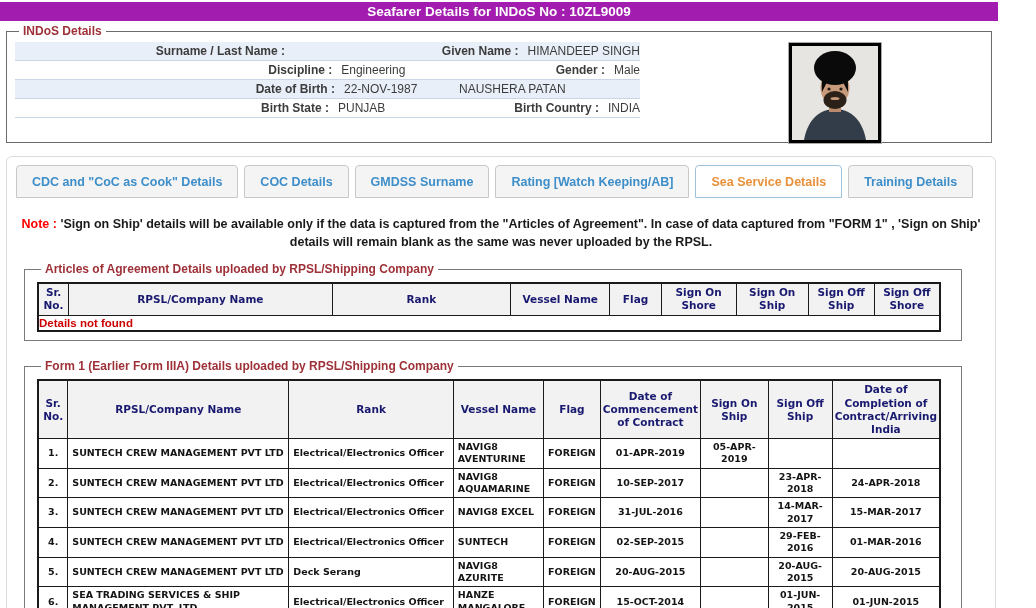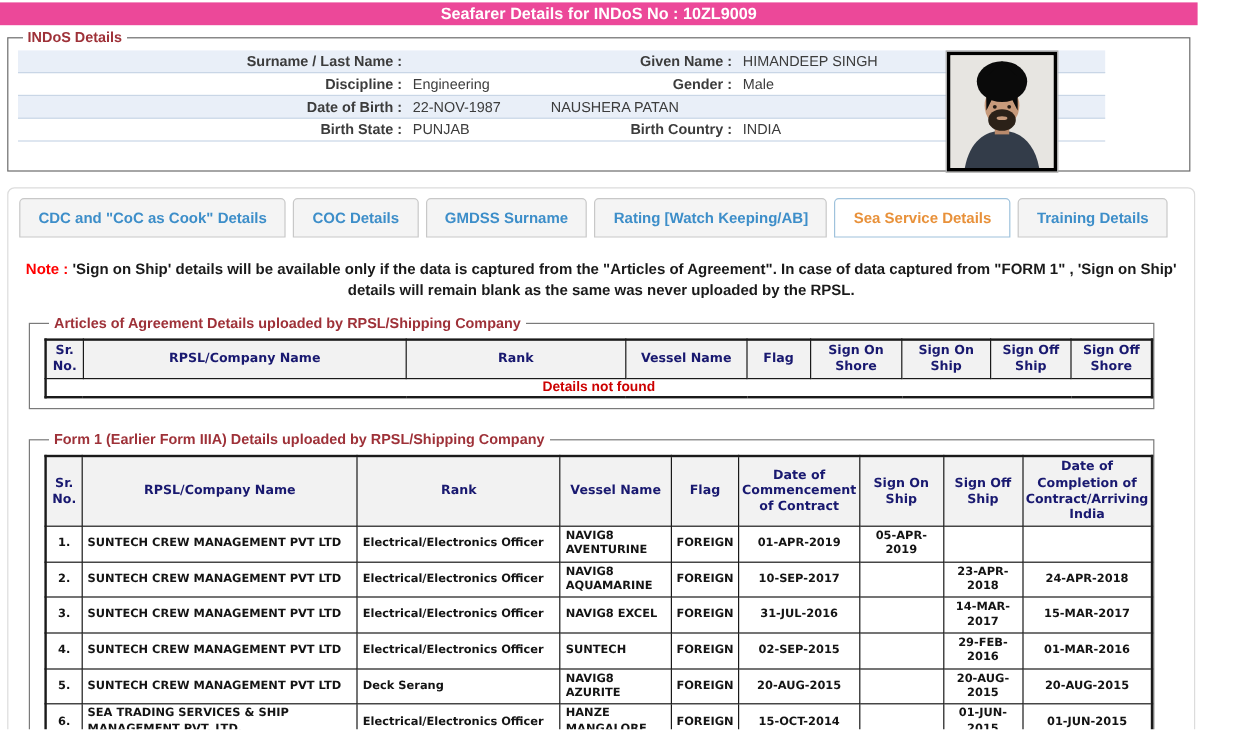--- a/index.html
+++ b/index.html
@@ -1,32 +1,32 @@
 <!DOCTYPE html>
 <html><head>
 <meta charset="utf-8">
 <style>
   * { box-sizing: border-box; margin: 0; padding: 0; }
   body { background:#fff; font-family:"Liberation Sans", sans-serif; }
   .page { position:relative; width:1036px; height:608px; background:#fff; overflow:hidden; }
 
   
   .title-bar {
-    margin-top:2px; width:998px; height:19px; background:#ec4899;
+    margin-top:2px; width:998px; height:19px; background:#a21caf;
     color:#fff; font-size:13.5px; font-weight:bold; text-align:center; line-height:19px;
   }
 
   
   fieldset { border:1px solid #6b6b6b; }
   fieldset legend {
     font-size:12px; font-weight:bold; color:#9E3138; padding:0 4px; margin-left:4px;
   }
 
   .indos-fs { position:relative; margin:3px 0 0 6px; width:986px; height:119px; padding:4px 8px 0 8px; }
-  .irow { display:flex; width:906px; height:19px; line-height:18px; border-bottom:1px solid #c9d6e6; font-size:12px; color:#3c3c3c; }
+  .irow { display:flex; width:625px; height:19px; line-height:18px; border-bottom:1px solid #c9d6e6; font-size:12px; color:#3c3c3c; }
   .irow.stripe { background:#E9EFF8; }
   .irow .ll { width:325px; text-align:right; font-weight:bold; padding-right:5px; }
   .irow .lv { width:115px; padding-left:4px; white-space:nowrap; }
   .irow .rl { width:160px; text-align:right; font-weight:bold; padding-right:5px; }
   .irow .rv { flex:1; padding-left:4px; white-space:nowrap; }
 
   .photo-frame {
     position:absolute; left:782px; top:5px; width:92px; height:100px;
     border:3px solid #000; background:#e7e5e1; outline:1px solid #aaa;
   }
@@ -41,37 +41,37 @@
   .tab {
     background:#F4F4F4; border:1px solid #C8C8C8; border-radius:4px 4px 0 0;
     color:#3D8EC9; font-size:12.5px; font-weight:bold; padding:9px 15px 8px 15px;
     cursor:pointer; white-space:nowrap;
   }
   .tab.active { background:#fff; border:1px solid #9FC2DC; color:#E8913A; }
 
   .note { margin:17px 2px 0 2px; font-size:12.5px; font-weight:bold; color:#1a1a1a; line-height:1.45;text-align:center; }
   .note .note-prefix { color:#f00; }
 
-  .inner-fs { margin:11px 2px 0 8px; width:938px; padding:6px 0 8px 12px; border:1px solid #7a7a7a; }
+  .inner-fs { margin:11px 2px 0 8px; width:938px; padding:6px 20px 8px 12px; border:1px solid #7a7a7a; }
   .inner-fs.form1 { margin-top:18px; }
 
   table.dg { width:100%; border-collapse:collapse; border:2px solid #1a1a1a; }
   table.dg th {
     border:1px solid #1a1a1a; background:#F2F2F2; color:#191970;
     font-family:"DejaVu Sans", sans-serif; font-size:10.5px; font-weight:bold;
     text-align:center; padding:2px 2px; line-height:1.25;
   }
   table.dg td {
     border:1px solid #1a1a1a; color:#141414;
     font-family:"DejaVu Sans", sans-serif; font-size:9.5px; font-weight:bold;
     padding:2px 4px; height:20px; line-height:1.3;
   }
   table.dg td.al { text-align:left; }
   table.dg td.ac { text-align:center; }
-  table.dg td.empty { text-align:center; color:#CC0000; font-size:11.5px; font-family:"Liberation Sans", sans-serif; height:16px; padding:0; }
+  table.dg td.empty { color:#CC0000; font-size:11.5px; font-family:"Liberation Sans", sans-serif; height:16px; padding:0; }
   .articles-fs table.dg th { height:30px; }
   .form1-fs table.dg th { height:48px; }
 </style>
 </head>
 <body>
 
 <div class="page">
 
   <div class="title-bar">Seafarer Details for INDoS No : 10ZL9009</div>
 

